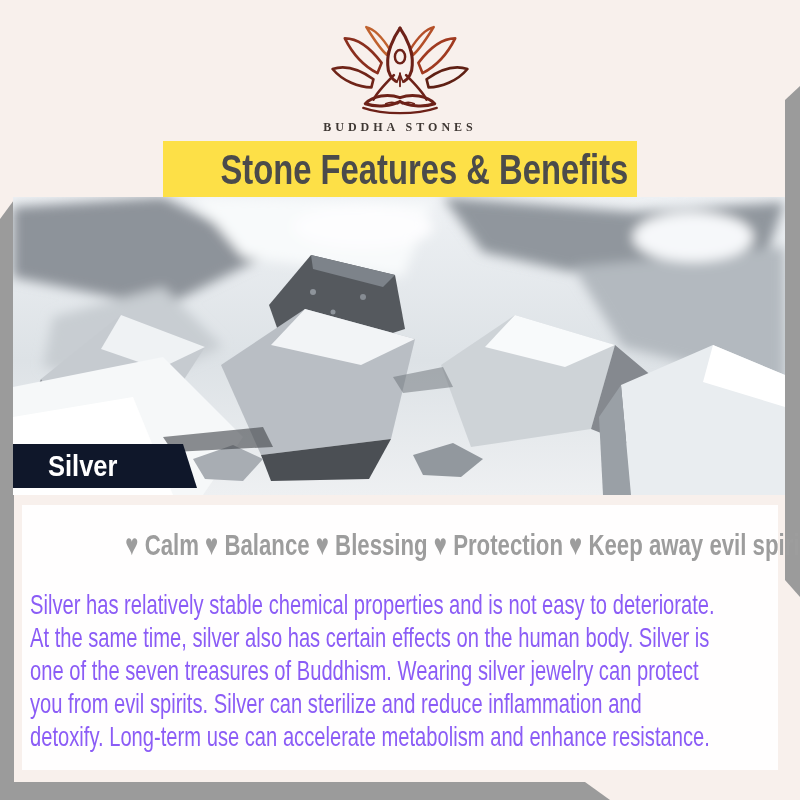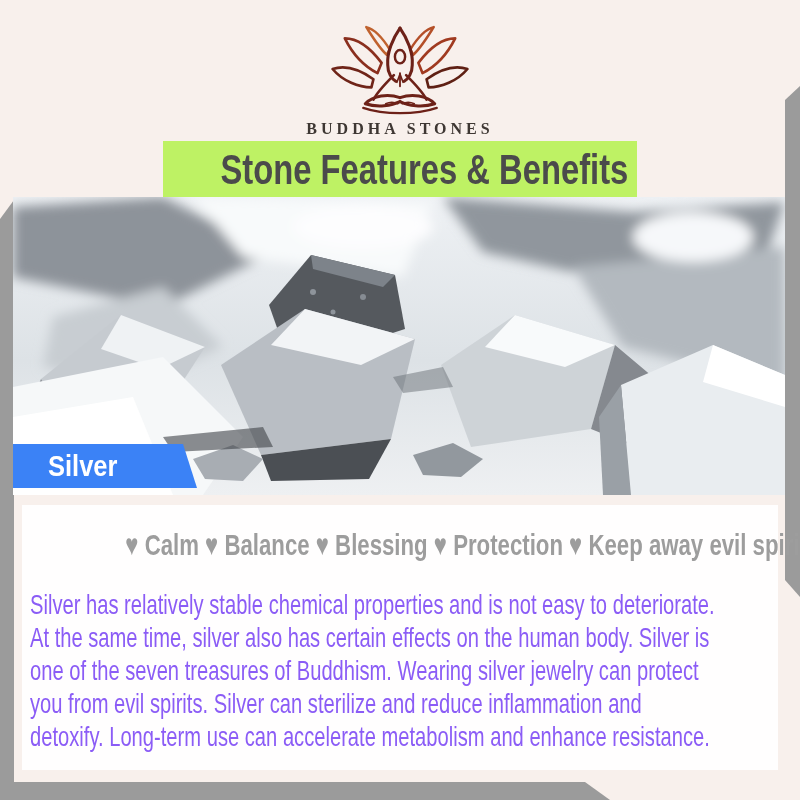--- a/index.html
+++ b/index.html
@@ -12,32 +12,32 @@
             clip-path:polygon(0 19px,100% 0,100% 100%,0 100%);}
   .bar-right{left:785px;top:86px;width:15px;height:511px;
              clip-path:polygon(0 14px,100% 0,100% 100%,0 calc(100% - 17px));}
   .bar-bottom{left:0;top:782px;width:610px;height:18px;
               clip-path:polygon(0 0,585px 0,100% 100%,0 100%);}
 
   
   .logo-wrap{position:absolute;top:22px;left:0;width:100%;text-align:center;}
   .logo-icon{display:block;margin:0 auto;}
   .brand-name{margin-top:4px;font-family:"Liberation Serif","DejaVu Serif",serif;
-              font-size:16px;letter-spacing:4px;color:#3e3733;font-weight:600;}
+              font-size:12px;letter-spacing:4px;color:#3e3733;font-weight:600;}
 
   
   .heading-band{position:absolute;left:163px;top:141px;width:474px;height:57px;
-                background:#bef264;text-align:center;}
+                background:#fde047;text-align:center;}
   .heading-band .title{display:inline-block;line-height:57px;font-size:42px;font-weight:700;
                        color:#4b4b4b;white-space:nowrap;transform:scaleX(0.78);transform-origin:50% 50%;}
 
   
   .photo{position:absolute;left:13px;top:197px;width:772px;height:298px;overflow:hidden;}
   .photo svg{display:block;width:100%;height:100%;}
-  .name-badge{position:absolute;left:0;top:247px;width:184px;height:44px;background:#3b82f6;
+  .name-badge{position:absolute;left:0;top:247px;width:184px;height:44px;background:#0f172a;
               clip-path:polygon(0 0,170px 0,100% 100%,0 100%);}
   .name-badge .badge-label{display:inline-block;margin-left:35px;line-height:44px;font-size:30px;
               font-weight:700;color:#ffffff;white-space:nowrap;transform:scaleX(0.85);transform-origin:0 50%;}
 
   
   .panel{position:absolute;left:22px;top:505px;width:756px;height:265px;background:#fffefe;}
 
   
   .benefits{position:absolute;left:0;top:528px;width:100%;text-align:center;}
   .benefits .benefits-line{display:inline-block;font-size:30px;font-weight:700;color:#9d9d9d;

